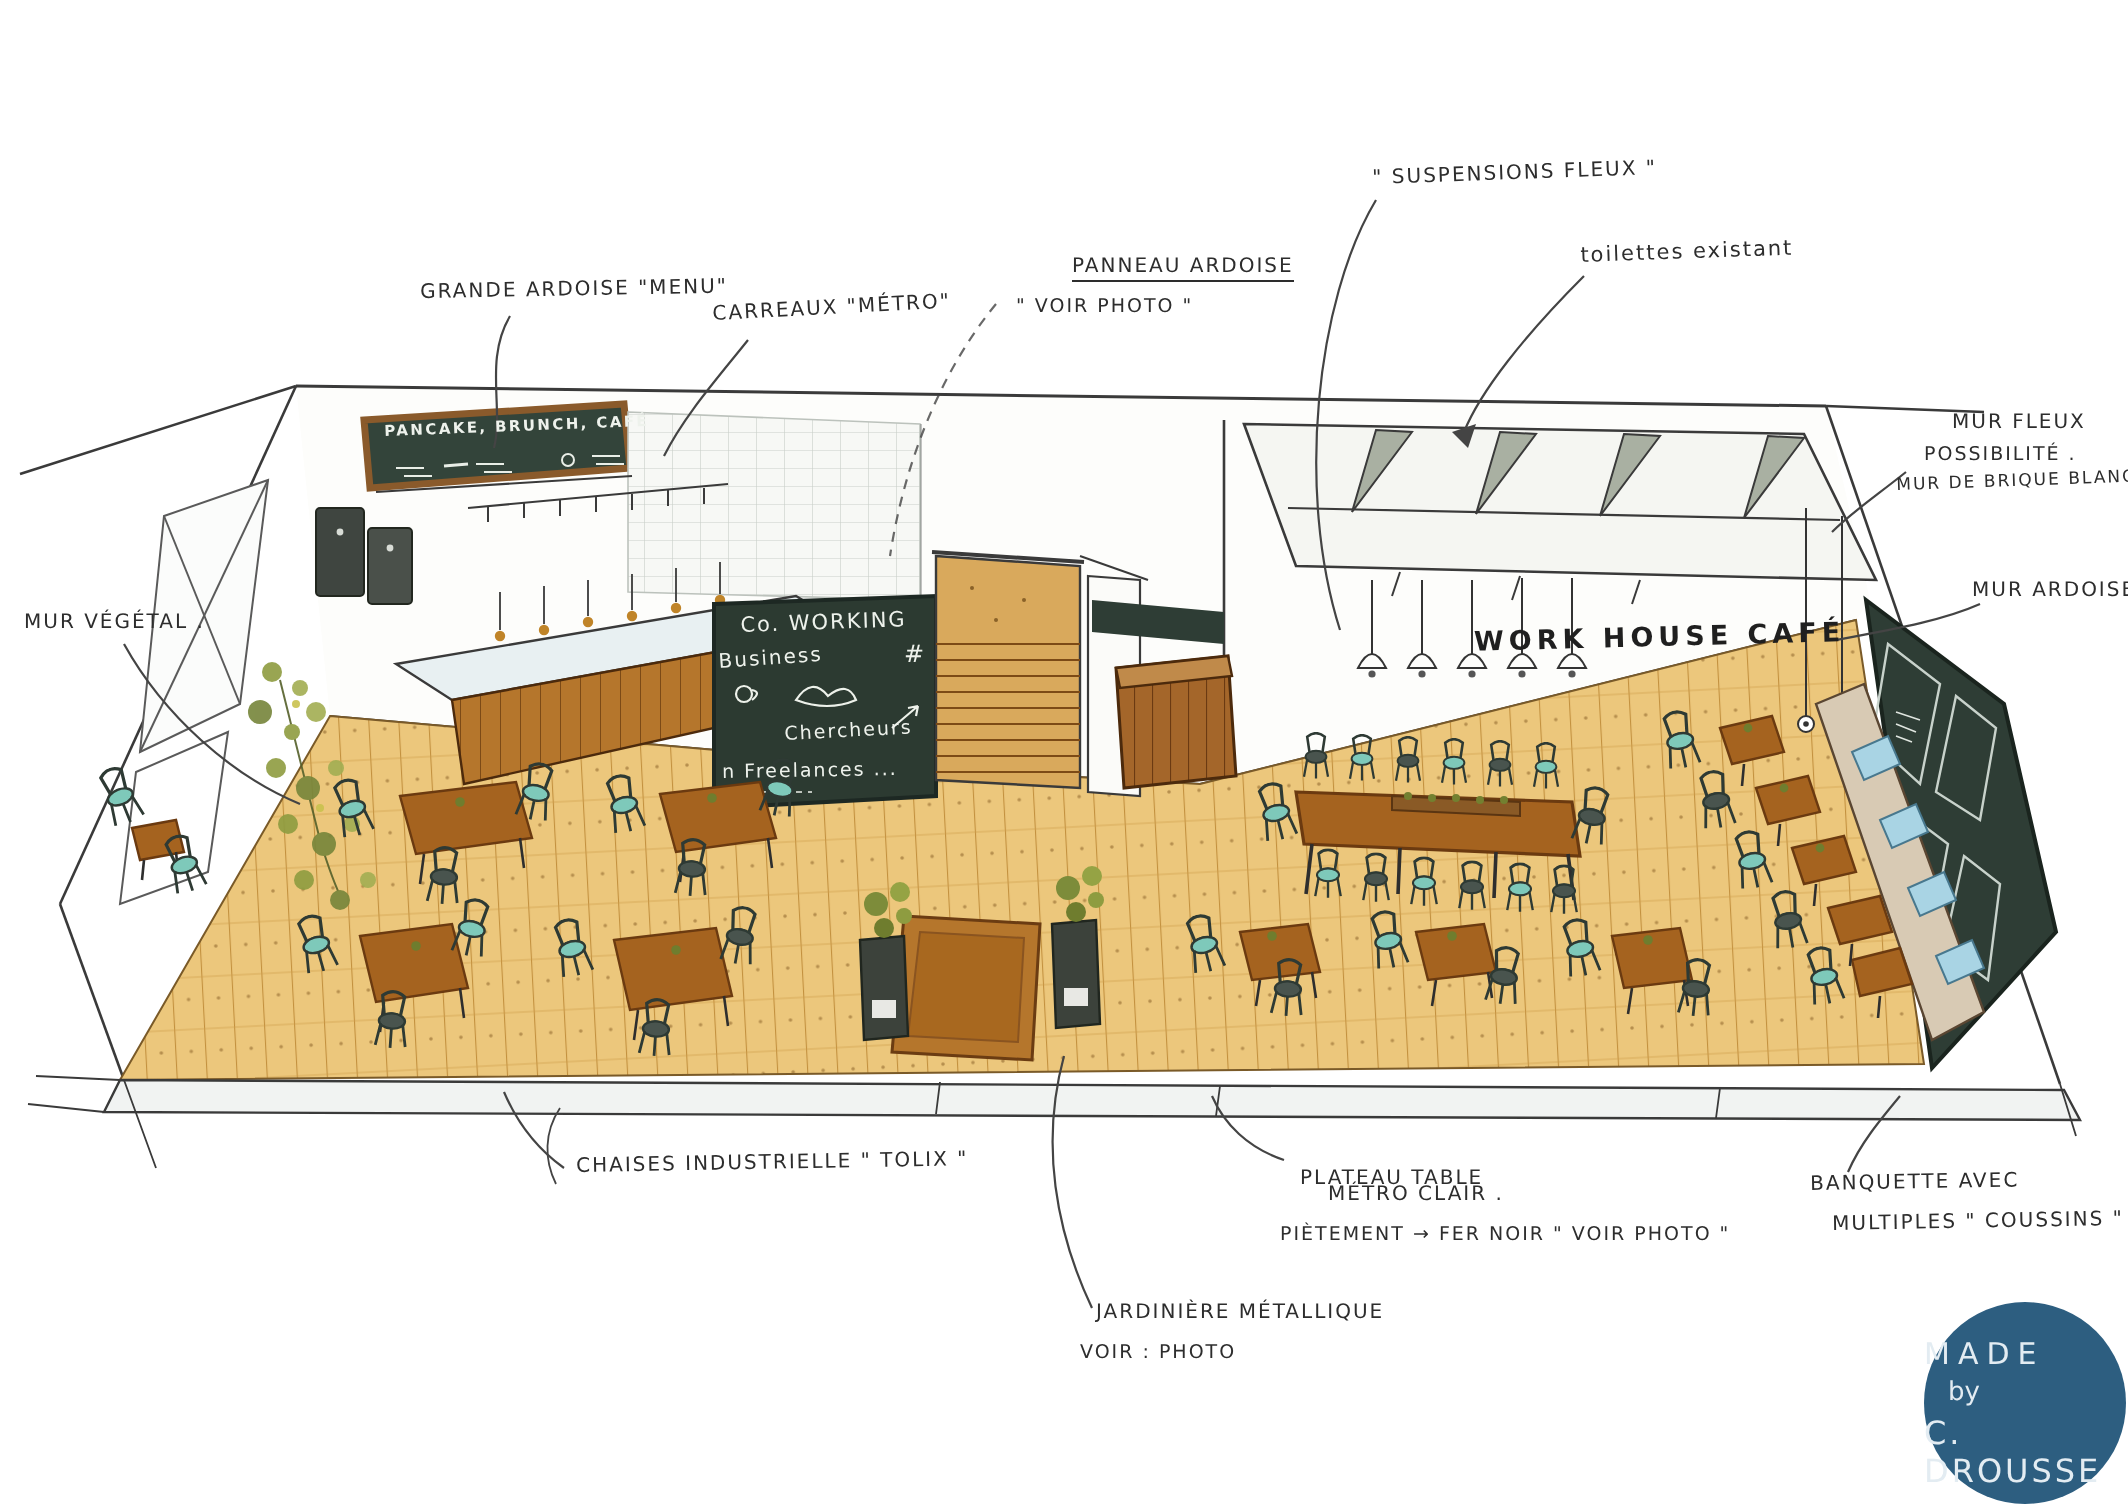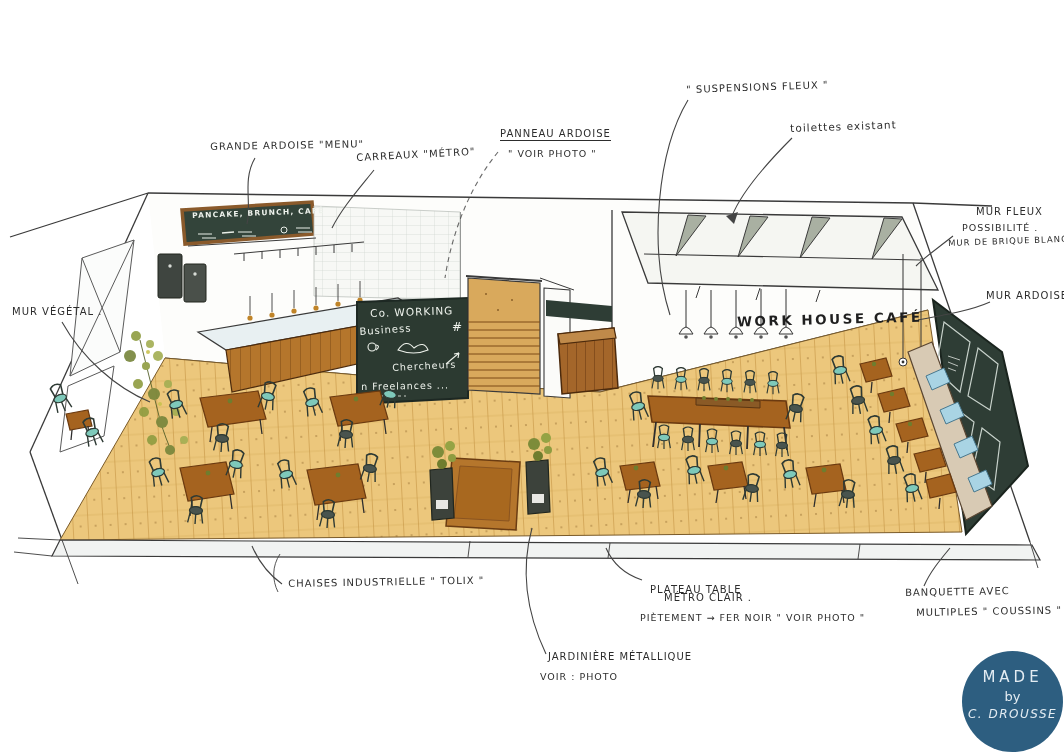--- a/index.html
+++ b/index.html
@@ -2,29 +2,29 @@
 <html><head>
 <meta charset="utf-8">
 <style>
   html,body{margin:0;padding:0;background:#ffffff;}
   #stage{position:relative;width:1064px;height:754px;background:#ffffff;overflow:hidden;
          font-family:"DejaVu Sans",sans-serif;}
   svg{position:absolute;left:0;top:0;}
   .ann{position:absolute;font-size:10px;color:#2d2d2d;letter-spacing:1px;white-space:nowrap;
        transform-origin:left top;font-weight:500;}
   .ann.sm{font-size:9.5px;}
-  .u{border-bottom:1.3px solid #2d2d2d;padding-bottom:1px;}
+  .u{border-bottom:1.3px solid #2d2d2d;padding-bottom:1px;margin-left:36px;}
   .chalk{position:absolute;color:#eef2ec;white-space:nowrap;transform-origin:left top;letter-spacing:1px;}
   .wallsign{position:absolute;font-size:13.5px;font-weight:bold;letter-spacing:2.5px;color:#1f1f1f;
             white-space:nowrap;transform:rotate(-1.5deg);}
   .badge{position:absolute;left:962px;top:651px;width:101px;height:101px;border-radius:50%;
-         background:#2d5e80;color:#e3ecf2;text-align:center;box-sizing:border-box;padding-top:17px;}
+         background:#2d5e80;color:#e3ecf2;text-align:left;box-sizing:border-box;padding-top:17px;}
   .badge .b1{font-size:15px;letter-spacing:4px;}
   .badge .b2{font-size:13px;margin:3px 12px;}
-  .badge .b3{font-size:12px;letter-spacing:1.5px;font-style:italic;}
+  .badge .b3{font-size:16px;letter-spacing:1.5px;}
 </style>
 </head>
 <body>
 
 <div id="stage">
 
 <svg width="1064" height="754" viewBox="0 0 1064 754">
   <defs>
     <pattern id="planks" width="15" height="26" patternUnits="userSpaceOnUse" patternTransform="rotate(-3)">
       <rect width="15" height="26" fill="#ecc77c"></rect>

